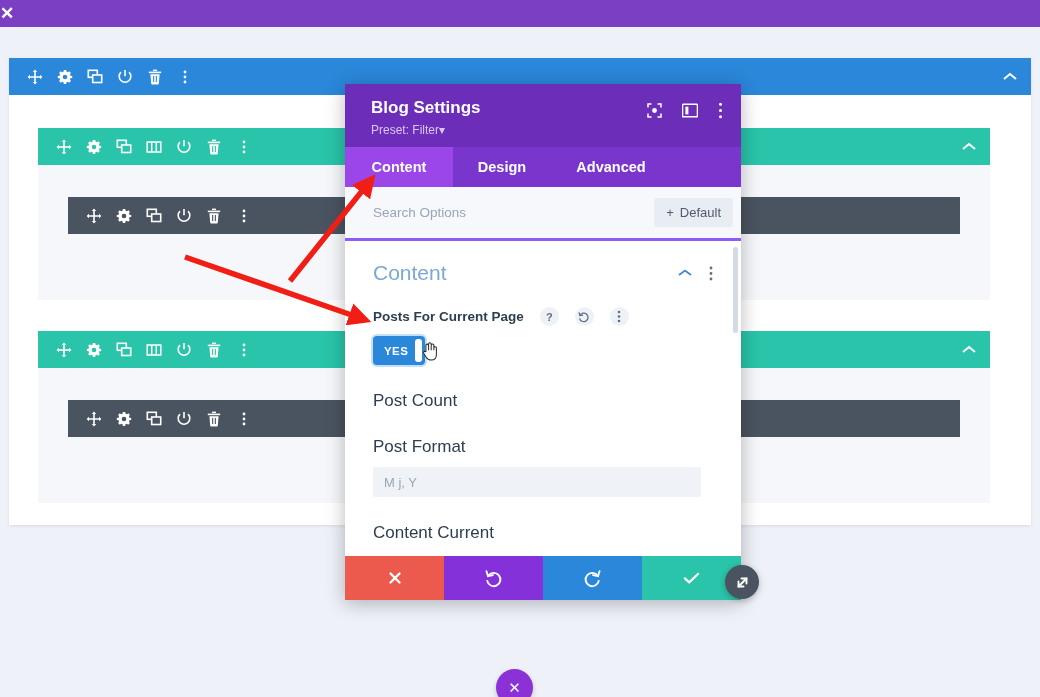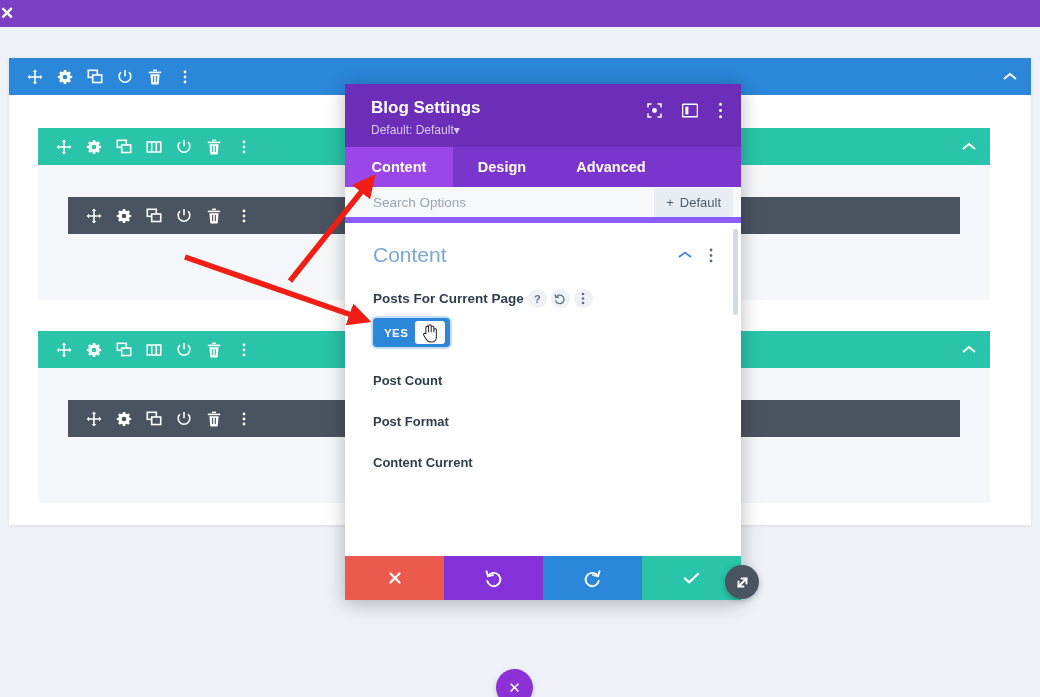--- a/index.html
+++ b/index.html
@@ -110,22 +110,22 @@
     display: flex; align-items: center; justify-content: center;
     color: #ffffff; font-size: 14.5px; font-weight: bold;
     cursor: pointer; flex: 0 0 auto; padding: 0 26px;
   }
   .modal-tabs .tab.t0 { width: 108px; background: #9b46e8; padding: 0; }
   .modal-tabs .tab.t1 { width: 98px; padding: 0; }
   .modal-tabs .tab.t2 { width: 120px; padding: 0; text-align: center; }
 
   .search-row {
     display: flex; align-items: center; justify-content: space-between;
-    background: #f6f8fb; border-bottom: 6px solid #8b5cf6;
-    padding: 0 8px 0 28px; height: 36px;
+    background: #f6f8fb; border-bottom: 3px solid #8b5cf6;
+    padding: 0 8px 0 28px; height: 54px;
   }
   .search-input {
     border: none; outline: none; background: transparent;
     font-family: "Liberation Sans", sans-serif; font-size: 13.5px;
     color: #2d3d52; flex: 1;
   }
   .search-input::placeholder { color: #9aa6b5; }
   .filter-btn {
     background: #e8edf3; color: #4d5b6b; font-size: 13px;
     border: none; border-radius: 3px; padding: 7px 12px;
@@ -138,50 +138,50 @@
 
   .sec-head {
     display: flex; align-items: center; justify-content: space-between;
     margin-bottom: 22px; margin-top: 6px;
   }
   .sec-title { color: #7ba7d7; font-size: 21px; }
   .sec-head-icons { display: flex; align-items: center; gap: 16px; }
   .sec-head-icons .ic { cursor: pointer; display: inline-flex; }
 
   .field-label-row {
-    display: flex; align-items: center; gap: 4px; margin-bottom: 10px;
+    display: flex; align-items: center; gap: 16px; margin-bottom: 10px;
   }
   .field-label { color: #2c3e50; font-size: 13.5px; font-weight: bold; }
   .mini-ic {
     width: 19px; height: 19px; border-radius: 50%; background: #eef2f7;
     display: inline-flex; align-items: center; justify-content: center;
     color: #5f7082; font-size: 11px; font-weight: bold; cursor: pointer;
   }
 
   .toggle {
-    width: 77px; height: 29px; background: #2b87da; border-radius: 4px;
+    width: 52px; height: 29px; background: #2b87da; border-radius: 4px;
     display: flex; align-items: center; padding: 3px; cursor: pointer;
     box-shadow: 0 0 0 2px rgba(43,135,218,.28);
     position: relative;
   }
   .toggle-label {
     color: #ffffff; font-size: 11.5px; font-weight: bold;
     padding: 0 7px 0 8px; letter-spacing: .4px;
   }
   .toggle-knob {
     width: 30px; height: 23px; background: #ffffff; border-radius: 3px;
     position: relative;
   }
   .cursor-hand {
     position: absolute; left: 6px; top: 3px; width: 17px; height: 19px;
   }
 
   .field-block { margin-top: 26px; }
   .field-block .lbl {
-    color: #2c3e50; font-size: 13px; font-weight: bold; margin-bottom: 10px;
+    color: #2c3e50; font-size: 17px; font-weight: normal; margin-bottom: 10px;
     display: block;
   }
   .text-input {
     width: 328px; height: 30px; background: #eff3f8; border: none;
     font-family: "Liberation Sans", sans-serif; font-size: 13px;
     color: #2c3e50; padding: 0 11px; outline: none; border-radius: 2px;
   }
   .text-input::placeholder { color: #9aa6b5; }
 
   .scrollbar-track {
@@ -473,21 +473,21 @@
         </span>
     </div>
   </div>
 
   <div class="modal">
     <div class="modal-header">
       <div class="mh-row">
         <div>
           <div class="modal-title">Blog Settings</div>
           <div class="modal-preset">
-            <span>Default: Default</span><span>▾</span>
+            <span>Preset: Filter</span><span>▾</span>
           </div>
         </div>
         <div class="mh-icons">
           <span class="ic">
               <svg width="15" height="15" viewBox="0 0 15 15" fill="none" stroke="#fff" stroke-width="1.5">
                 <polyline points="1,4.5 1,1 4.5,1"></polyline>
                 <polyline points="10.5,1 14,1 14,4.5"></polyline>
                 <polyline points="14,10.5 14,14 10.5,14"></polyline>
                 <polyline points="4.5,14 1,14 1,10.5"></polyline>
                 <circle cx="7.5" cy="7.5" r="2.4" fill="#fff" stroke="none"></circle>
@@ -571,20 +571,21 @@
             </span>
           </div>
         </div>
 
         <div class="field-block">
           <span class="lbl">Post Count</span>
         </div>
 
         <div class="field-block">
           <span class="lbl">Post Format</span>
+          <input class="text-input" type="text" placeholder="M j, Y" style="">
         </div>
 
         <div class="field-block">
           <span class="lbl">Content Current</span>
         </div>
       </div>
       <div class="scrollbar-track">
         <div class="scrollbar-thumb"></div>
       </div>
     </div>

